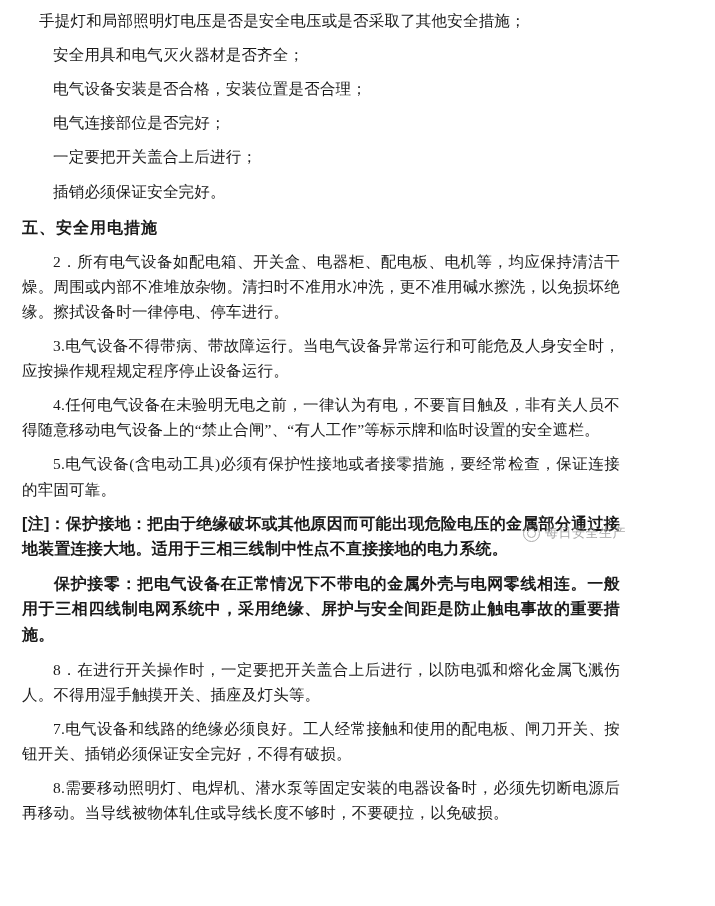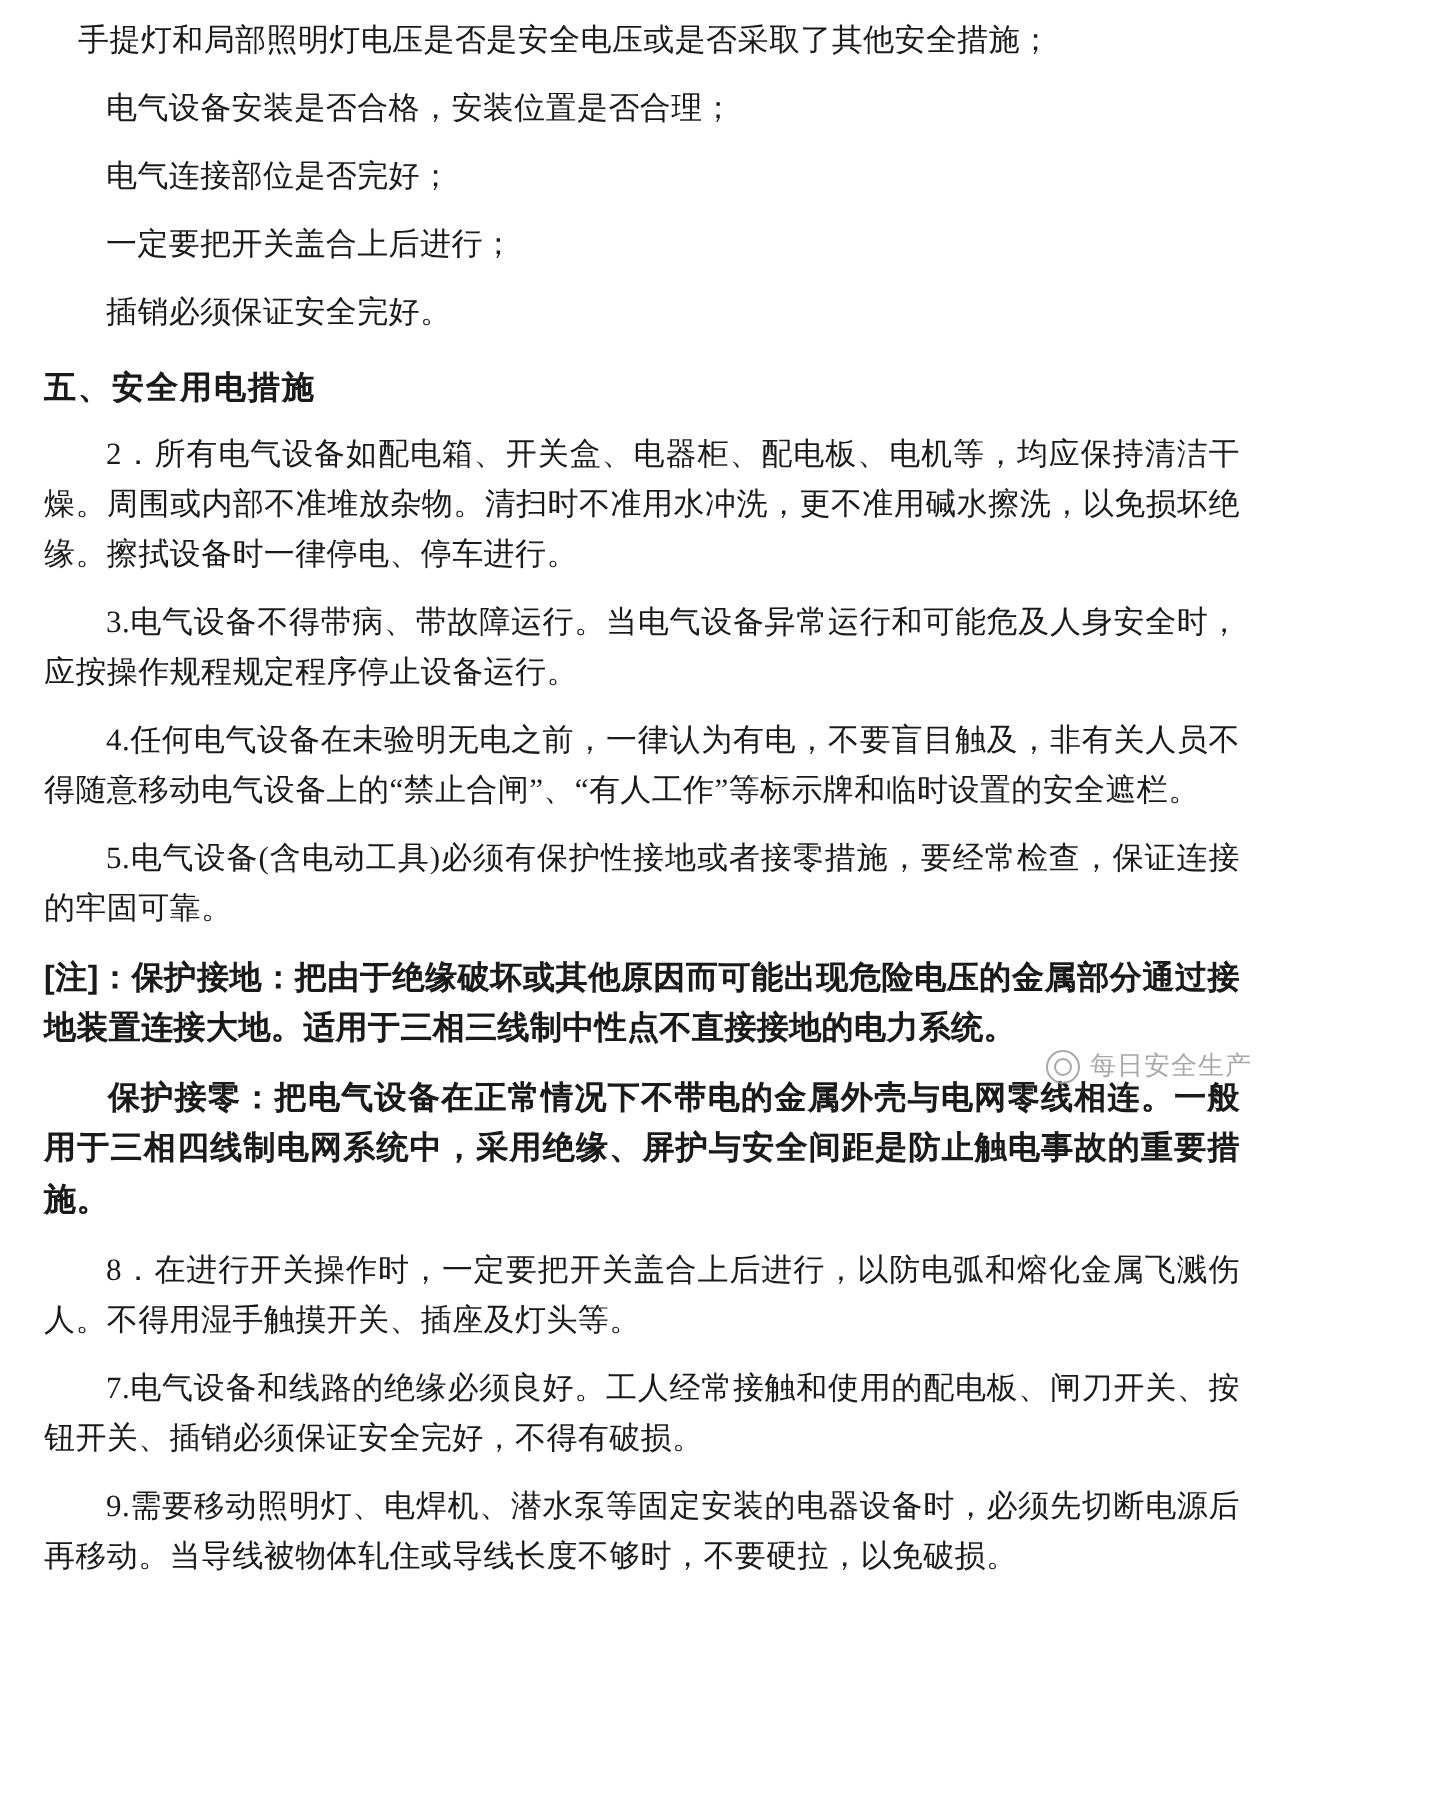--- a/index.html
+++ b/index.html
@@ -85,39 +85,40 @@
     border: 1.2px solid #9a9a9a;
     border-radius: 50%;
   }
 </style>
 </head>
 <body>
 
 <div class="page">
 
   <p class="indent1">手提灯和局部照明灯电压是否是安全电压或是否采取了其他安全措施；</p>
+  <p class="indent2">安全用具和电气灭火器材是否齐全；</p>
   <p class="indent2">电气设备安装是否合格，安装位置是否合理；</p>
   <p class="indent2">电气连接部位是否完好；</p>
   <p class="indent2">一定要把开关盖合上后进行；</p>
   <p class="indent2">插销必须保证安全完好。</p>
 
   <h2 class="section">五、安全用电措施</h2>
 
   <p class="indent2">2．所有电气设备如配电箱、开关盒、电器柜、配电板、电机等，均应保持清洁干燥。周围或内部不准堆放杂物。清扫时不准用水冲洗，更不准用碱水擦洗，以免损坏绝缘。擦拭设备时一律停电、停车进行。</p>
   <p class="indent2">3.电气设备不得带病、带故障运行。当电气设备异常运行和可能危及人身安全时，应按操作规程规定程序停止设备运行。</p>
   <p class="indent2">4.任何电气设备在未验明无电之前，一律认为有电，不要盲目触及，非有关人员不得随意移动电气设备上的“禁止合闸”、“有人工作”等标示牌和临时设置的安全遮栏。</p>
   <p class="indent2">5.电气设备(含电动工具)必须有保护性接地或者接零措施，要经常检查，保证连接的牢固可靠。</p>
 
   <div class="note-block">
     <p class="noindent">[注]：保护接地：把由于绝缘破坏或其他原因而可能出现危险电压的金属部分通过接地装置连接大地。适用于三相三线制中性点不直接接地的电力系统。</p>
     <p class="indent2">保护接零：把电气设备在正常情况下不带电的金属外壳与电网零线相连。一般用于三相四线制电网系统中，采用绝缘、屏护与安全间距是防止触电事故的重要措施。</p>
   </div>
 
   <p class="indent2">8．在进行开关操作时，一定要把开关盖合上后进行，以防电弧和熔化金属飞溅伤人。不得用湿手触摸开关、插座及灯头等。</p>
   <p class="indent2">7.电气设备和线路的绝缘必须良好。工人经常接触和使用的配电板、闸刀开关、按钮开关、插销必须保证安全完好，不得有破损。</p>
-  <p class="indent2">9.需要移动照明灯、电焊机、潜水泵等固定安装的电器设备时，必须先切断电源后再移动。当导线被物体轧住或导线长度不够时，不要硬拉，以免破损。</p>
+  <p class="indent2">8.需要移动照明灯、电焊机、潜水泵等固定安装的电器设备时，必须先切断电源后再移动。当导线被物体轧住或导线长度不够时，不要硬拉，以免破损。</p>
 
   <div class="watermark">
     <span class="wm-logo"></span>
     <span>每日安全生产</span>
   </div>
 
 </div>
 
 </body></html>

